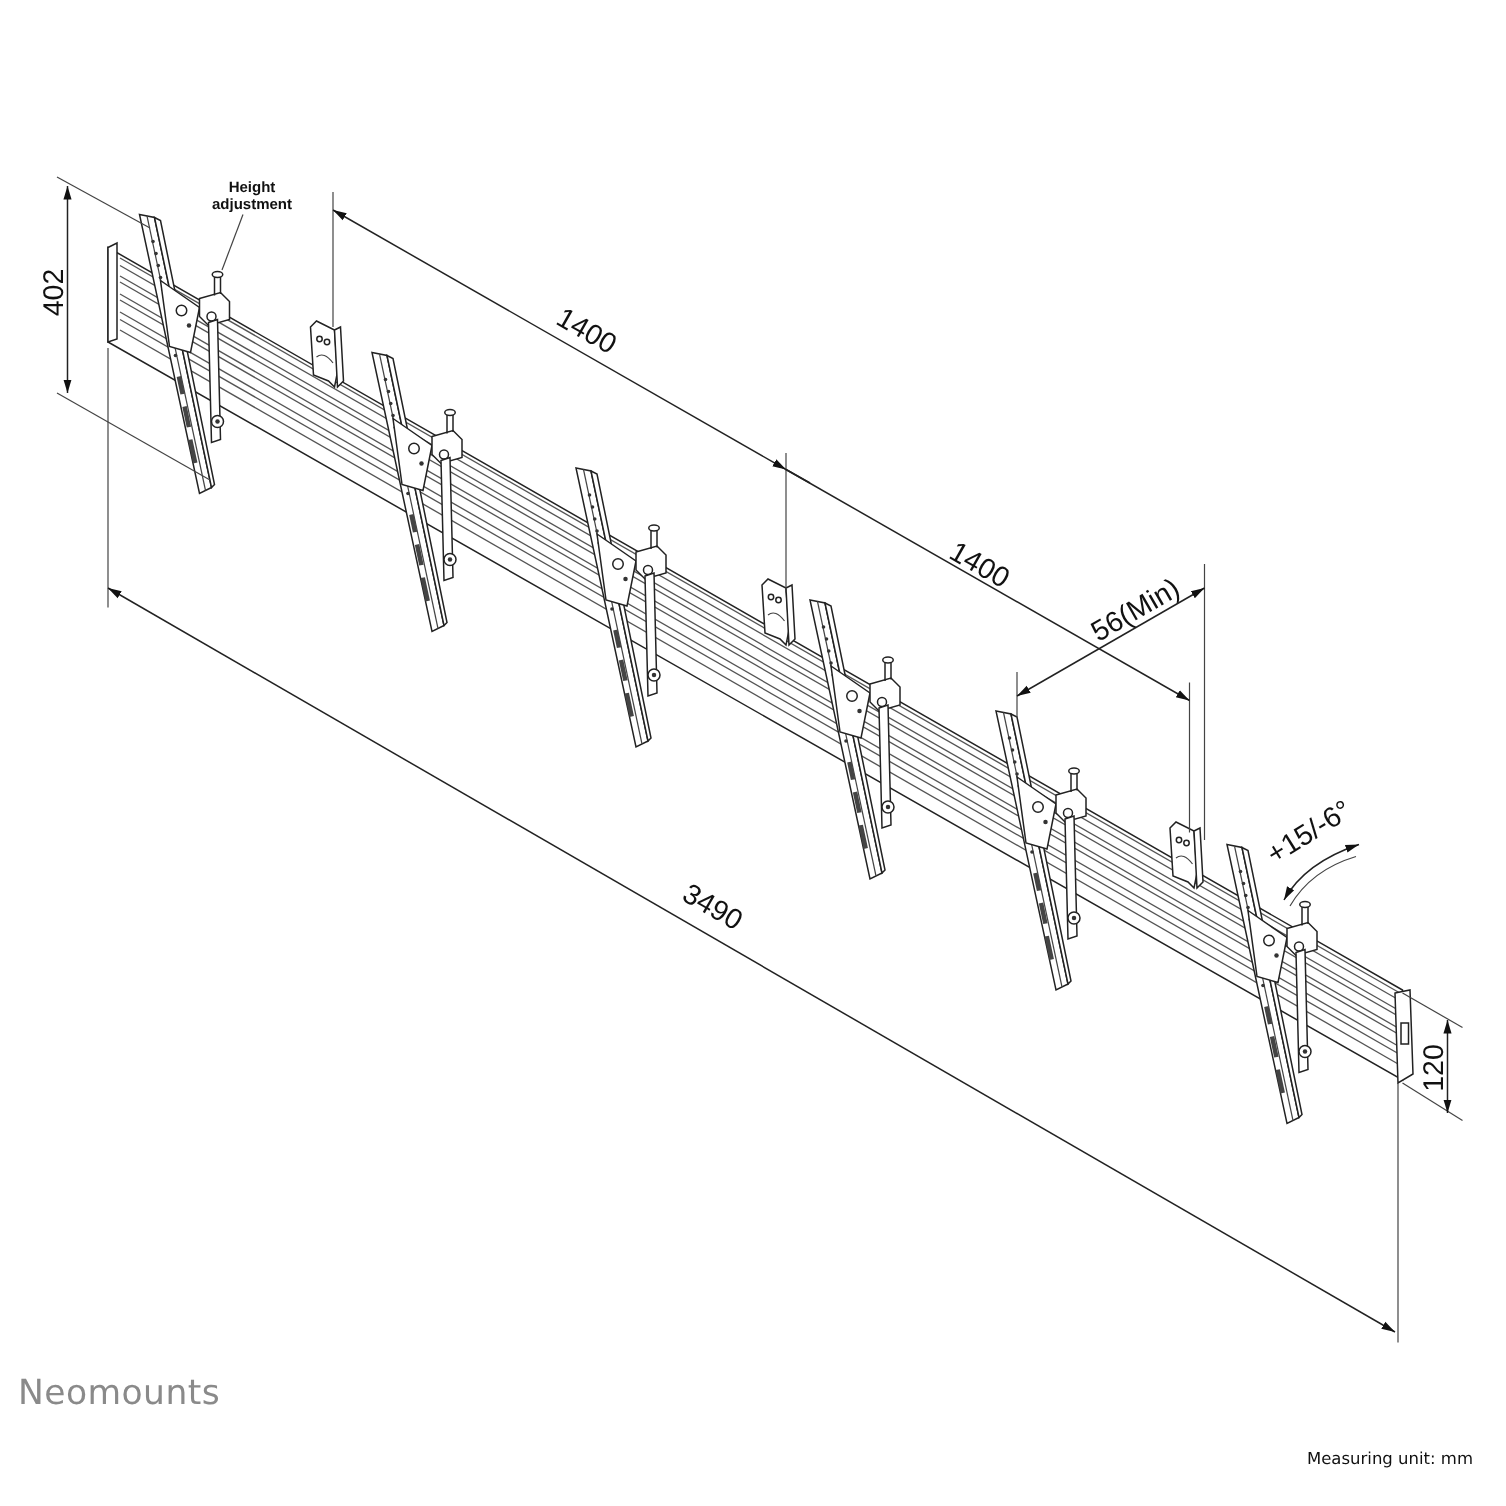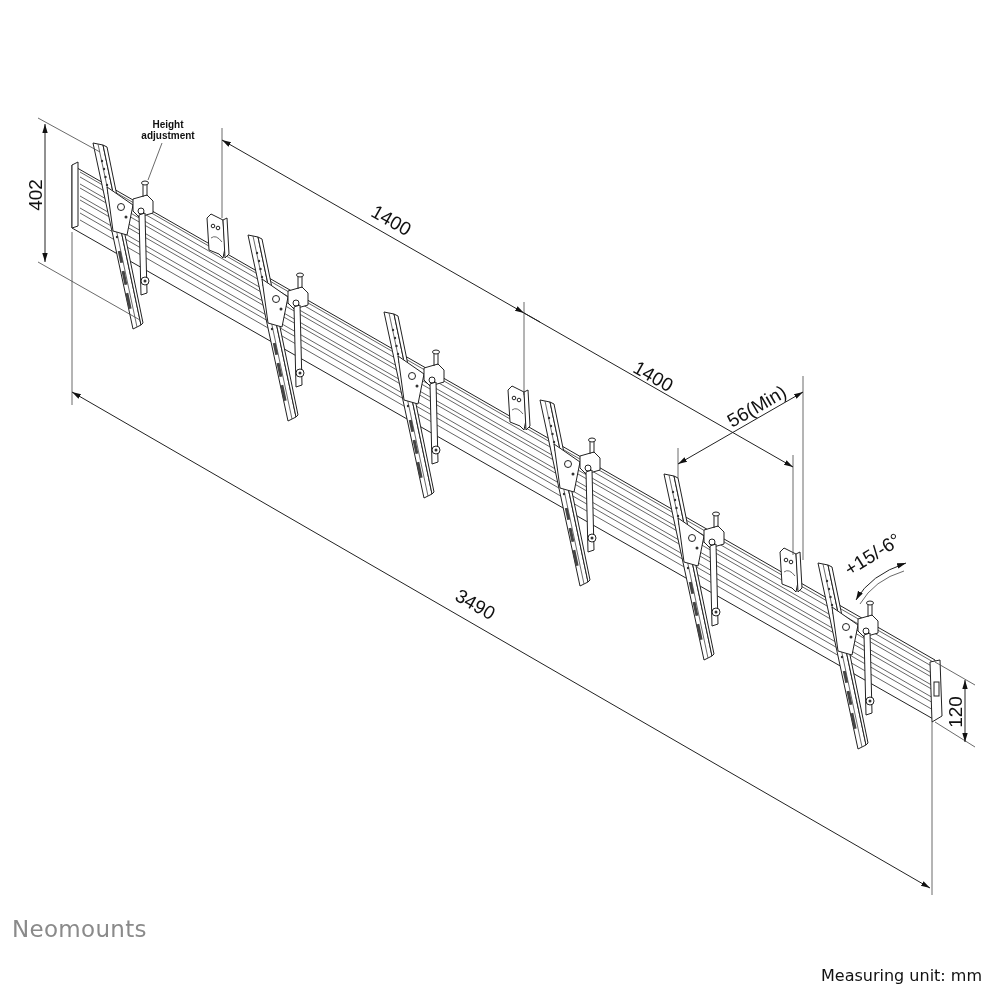--- a/index.html
+++ b/index.html
@@ -1,21 +1,21 @@
 <!DOCTYPE html>
 <html><head>
 <meta charset="utf-8">
 <style>
   html, body { margin:0; padding:0; background:#ffffff; }
   body { width:1004px; height:1004px; position:relative; overflow:hidden; font-family:"Liberation Sans", sans-serif; }
   #drawing { position:absolute; left:0; top:0; width:1004px; height:1004px; }
   .dim-text { font-family:"Liberation Sans", sans-serif; font-size:19px; fill:#111; }
   .small-text { font-family:"Liberation Sans", sans-serif; font-size:10px; fill:#111; font-weight:bold; }
   .brand { position:absolute; left:12px; top:916px; font-size:23px; color:#8a8a8a; font-family:"DejaVu Sans", sans-serif; letter-spacing:0.3px; }
-  .unit { position:absolute; right:22px; top:966px; font-size:16px; color:#111; font-family:"DejaVu Sans", sans-serif; }
+  .unit { position:absolute; right:22px; top:966px; font-size:11px; color:#111; font-family:"DejaVu Sans", sans-serif; }
   .ln { stroke:#222; stroke-width:1; fill:none; }
   .thin { stroke:#444; stroke-width:0.8; fill:none; }
   .part { stroke:#222; stroke-width:1; fill:#fff; }
   .groove { stroke:#555; stroke-width:0.9; fill:none; }
 </style>
 </head>
 <body>
 
 <svg id="drawing" viewBox="0 0 1004 1004" xmlns="http://www.w3.org/2000/svg">
   <defs>

